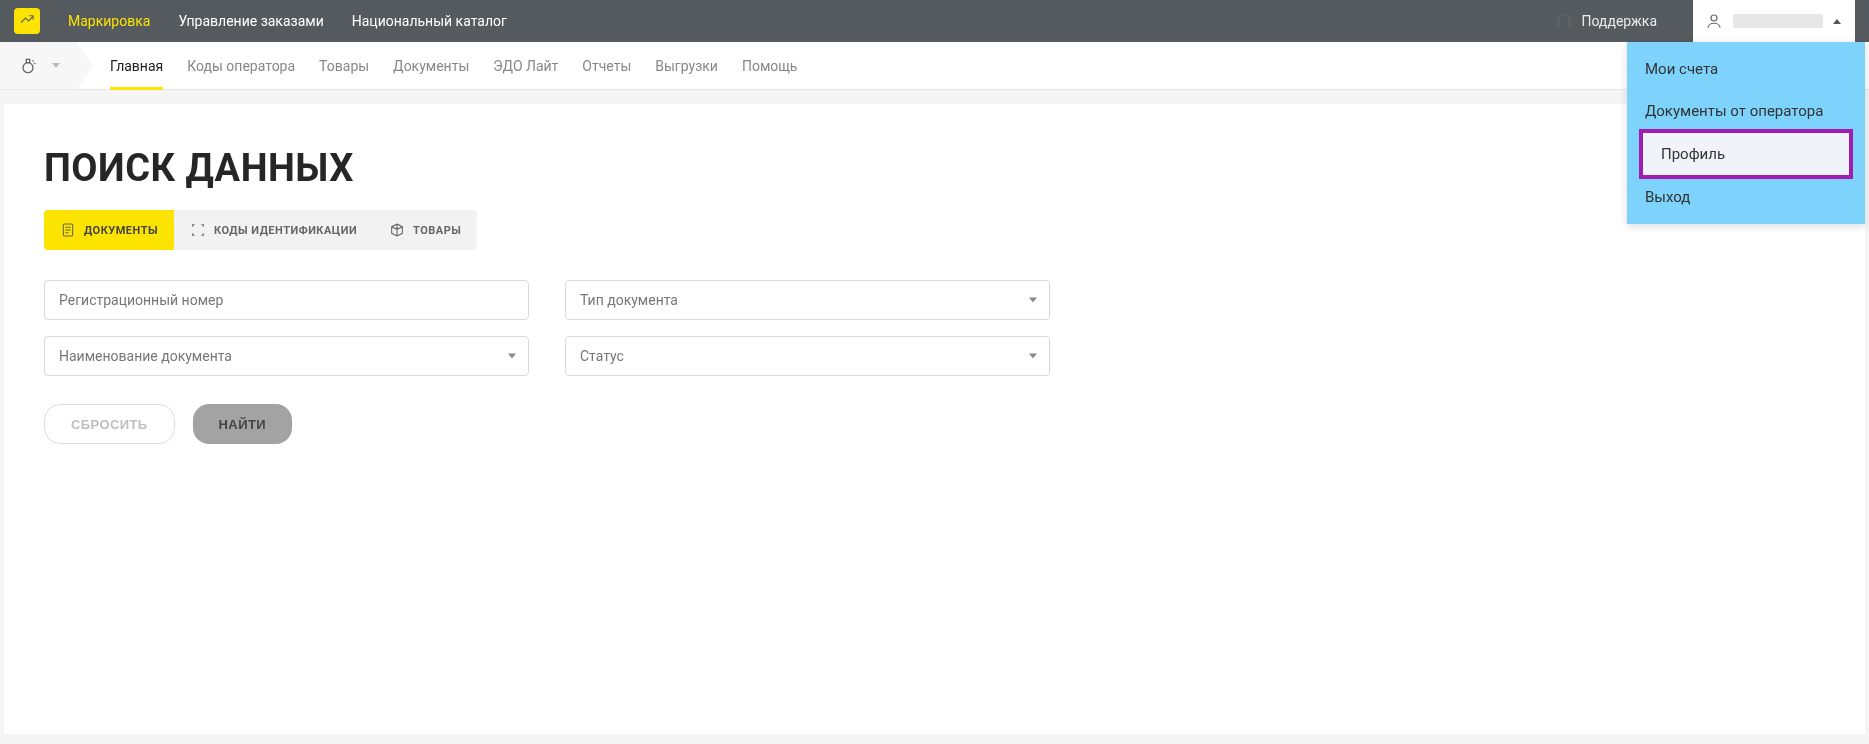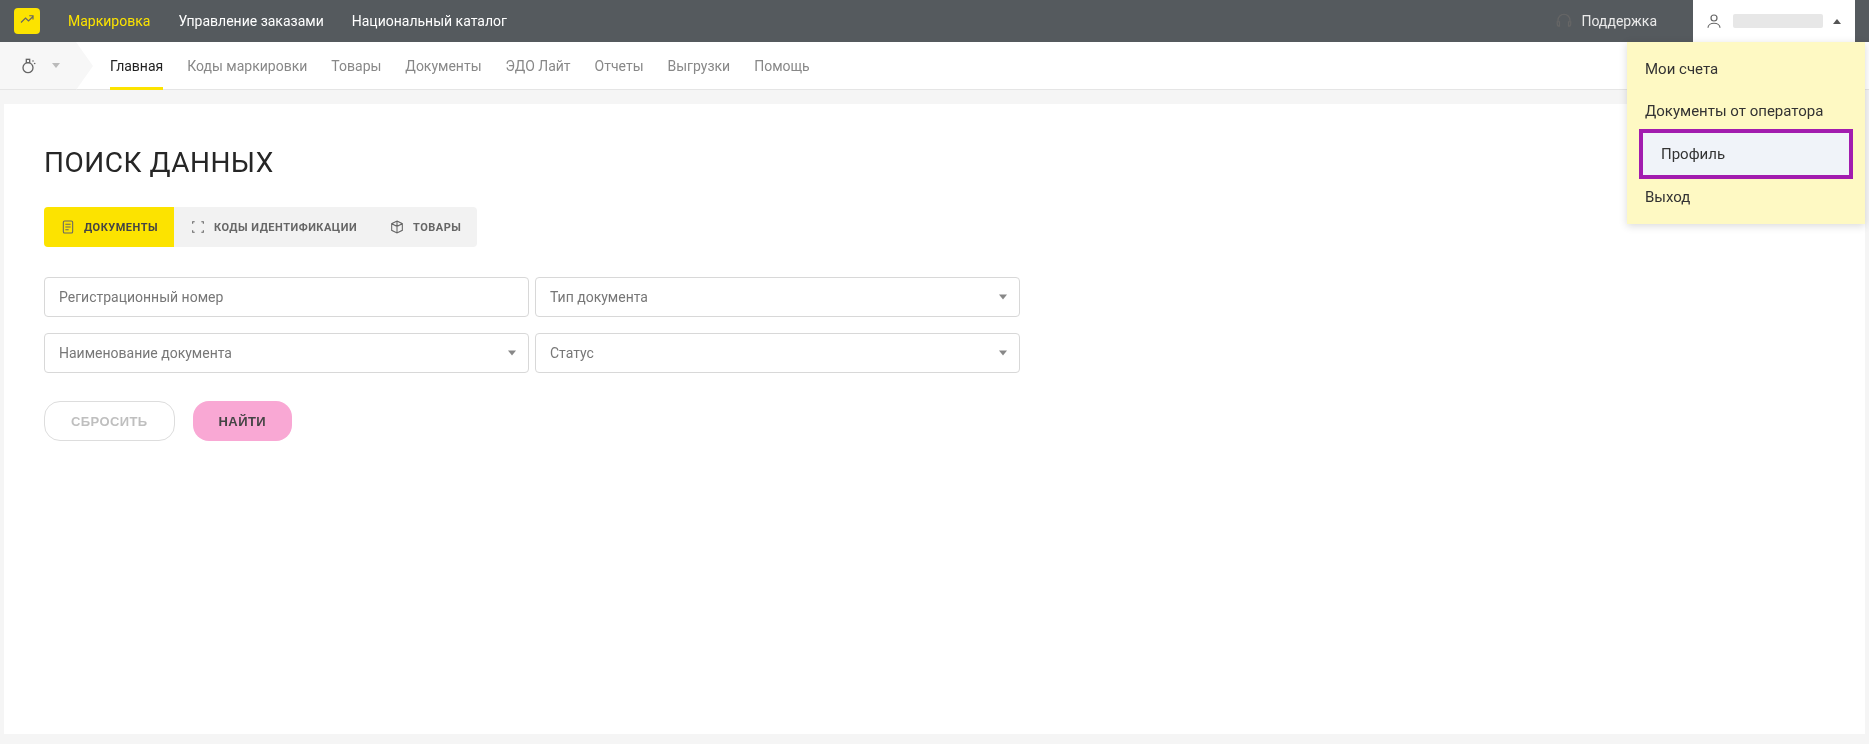--- a/index.html
+++ b/index.html
@@ -128,21 +128,21 @@
     height: 3px;
     background: #fce300;
   }
 
   
   .user-menu {
     position: absolute;
     top: 42px;
     right: 4px;
     width: 238px;
-    background: #fef9c3;
+    background: #7dd3fc;
     box-shadow: 0 2px 8px rgba(0,0,0,0.15);
     z-index: 50;
     padding: 6px 0;
   }
   .user-menu .mi {
     padding: 12px 18px;
     font-size: 15px;
     color: #333;
     cursor: pointer;
   }
@@ -154,25 +154,25 @@
   }
 
   
   .page {
     margin: 14px 4px 0 4px;
     background: #fff;
     min-height: 630px;
     padding: 42px 40px;
   }
   .page-title {
-    font-size: 28px;
-    font-weight: 400;
+    font-size: 38px;
+    font-weight: 700;
     letter-spacing: 0.5px;
     color: #262626;
-    margin-bottom: 28px;
+    margin-bottom: 20px;
   }
 
   
   .pill-row {
     display: inline-flex;
     border-radius: 4px;
     overflow: hidden;
     margin-bottom: 30px;
   }
   .pill {
@@ -189,21 +189,21 @@
   .pill.active {
     background: #fce300;
     color: #444;
   }
   .pill svg { width: 16px; height: 16px; flex-shrink: 0; }
 
   
   .form-grid {
     display: grid;
     grid-template-columns: 485px 485px;
-    gap: 16px 6px;
+    gap: 16px 36px;
     margin-bottom: 28px;
   }
   .field {
     border: 1px solid #d8d8d8;
     border-radius: 4px;
     height: 40px;
     display: flex;
     align-items: center;
     padding: 0 14px;
     color: #777;
@@ -229,21 +229,21 @@
     letter-spacing: 0.4px;
     cursor: pointer;
     text-transform: uppercase;
   }
   .btn.reset {
     background: #fff;
     border: 1px solid #ddd;
     color: #bfbfbf;
   }
   .btn.find {
-    background: #f9a8d4;
+    background: #a3a3a3;
     color: #444;
   }
   .icon-stroke { stroke: #666; stroke-width: 1.6; fill: none; }
 </style>
 </head>
 <body>
 
 <div class="topbar">
   <div class="logo-sq">
     <svg viewBox="0 0 24 24">
@@ -287,21 +287,21 @@
     <svg class="cat-icon" viewBox="0 0 24 24">
       <circle cx="12" cy="14" r="6" class="icon-stroke" stroke="#666"></circle>
       <rect x="10" y="4" width="4" height="4" class="icon-stroke" stroke="#666"></rect>
       <circle cx="18" cy="6" r="1" fill="#666"></circle>
       <circle cx="20" cy="9" r="1" fill="#666"></circle>
     </svg>
     <span class="caret-down-w"></span>
   </div>
   <div class="subnav">
     <div class="subnav-item active">Главная</div>
-    <div class="subnav-item">Коды маркировки</div>
+    <div class="subnav-item">Коды оператора</div>
     <div class="subnav-item">Товары</div>
     <div class="subnav-item">Документы</div>
     <div class="subnav-item">ЭДО Лайт</div>
     <div class="subnav-item">Отчеты</div>
     <div class="subnav-item">Выгрузки</div>
     <div class="subnav-item">Помощь</div>
   </div>
 </div>
 
 <div class="page">

